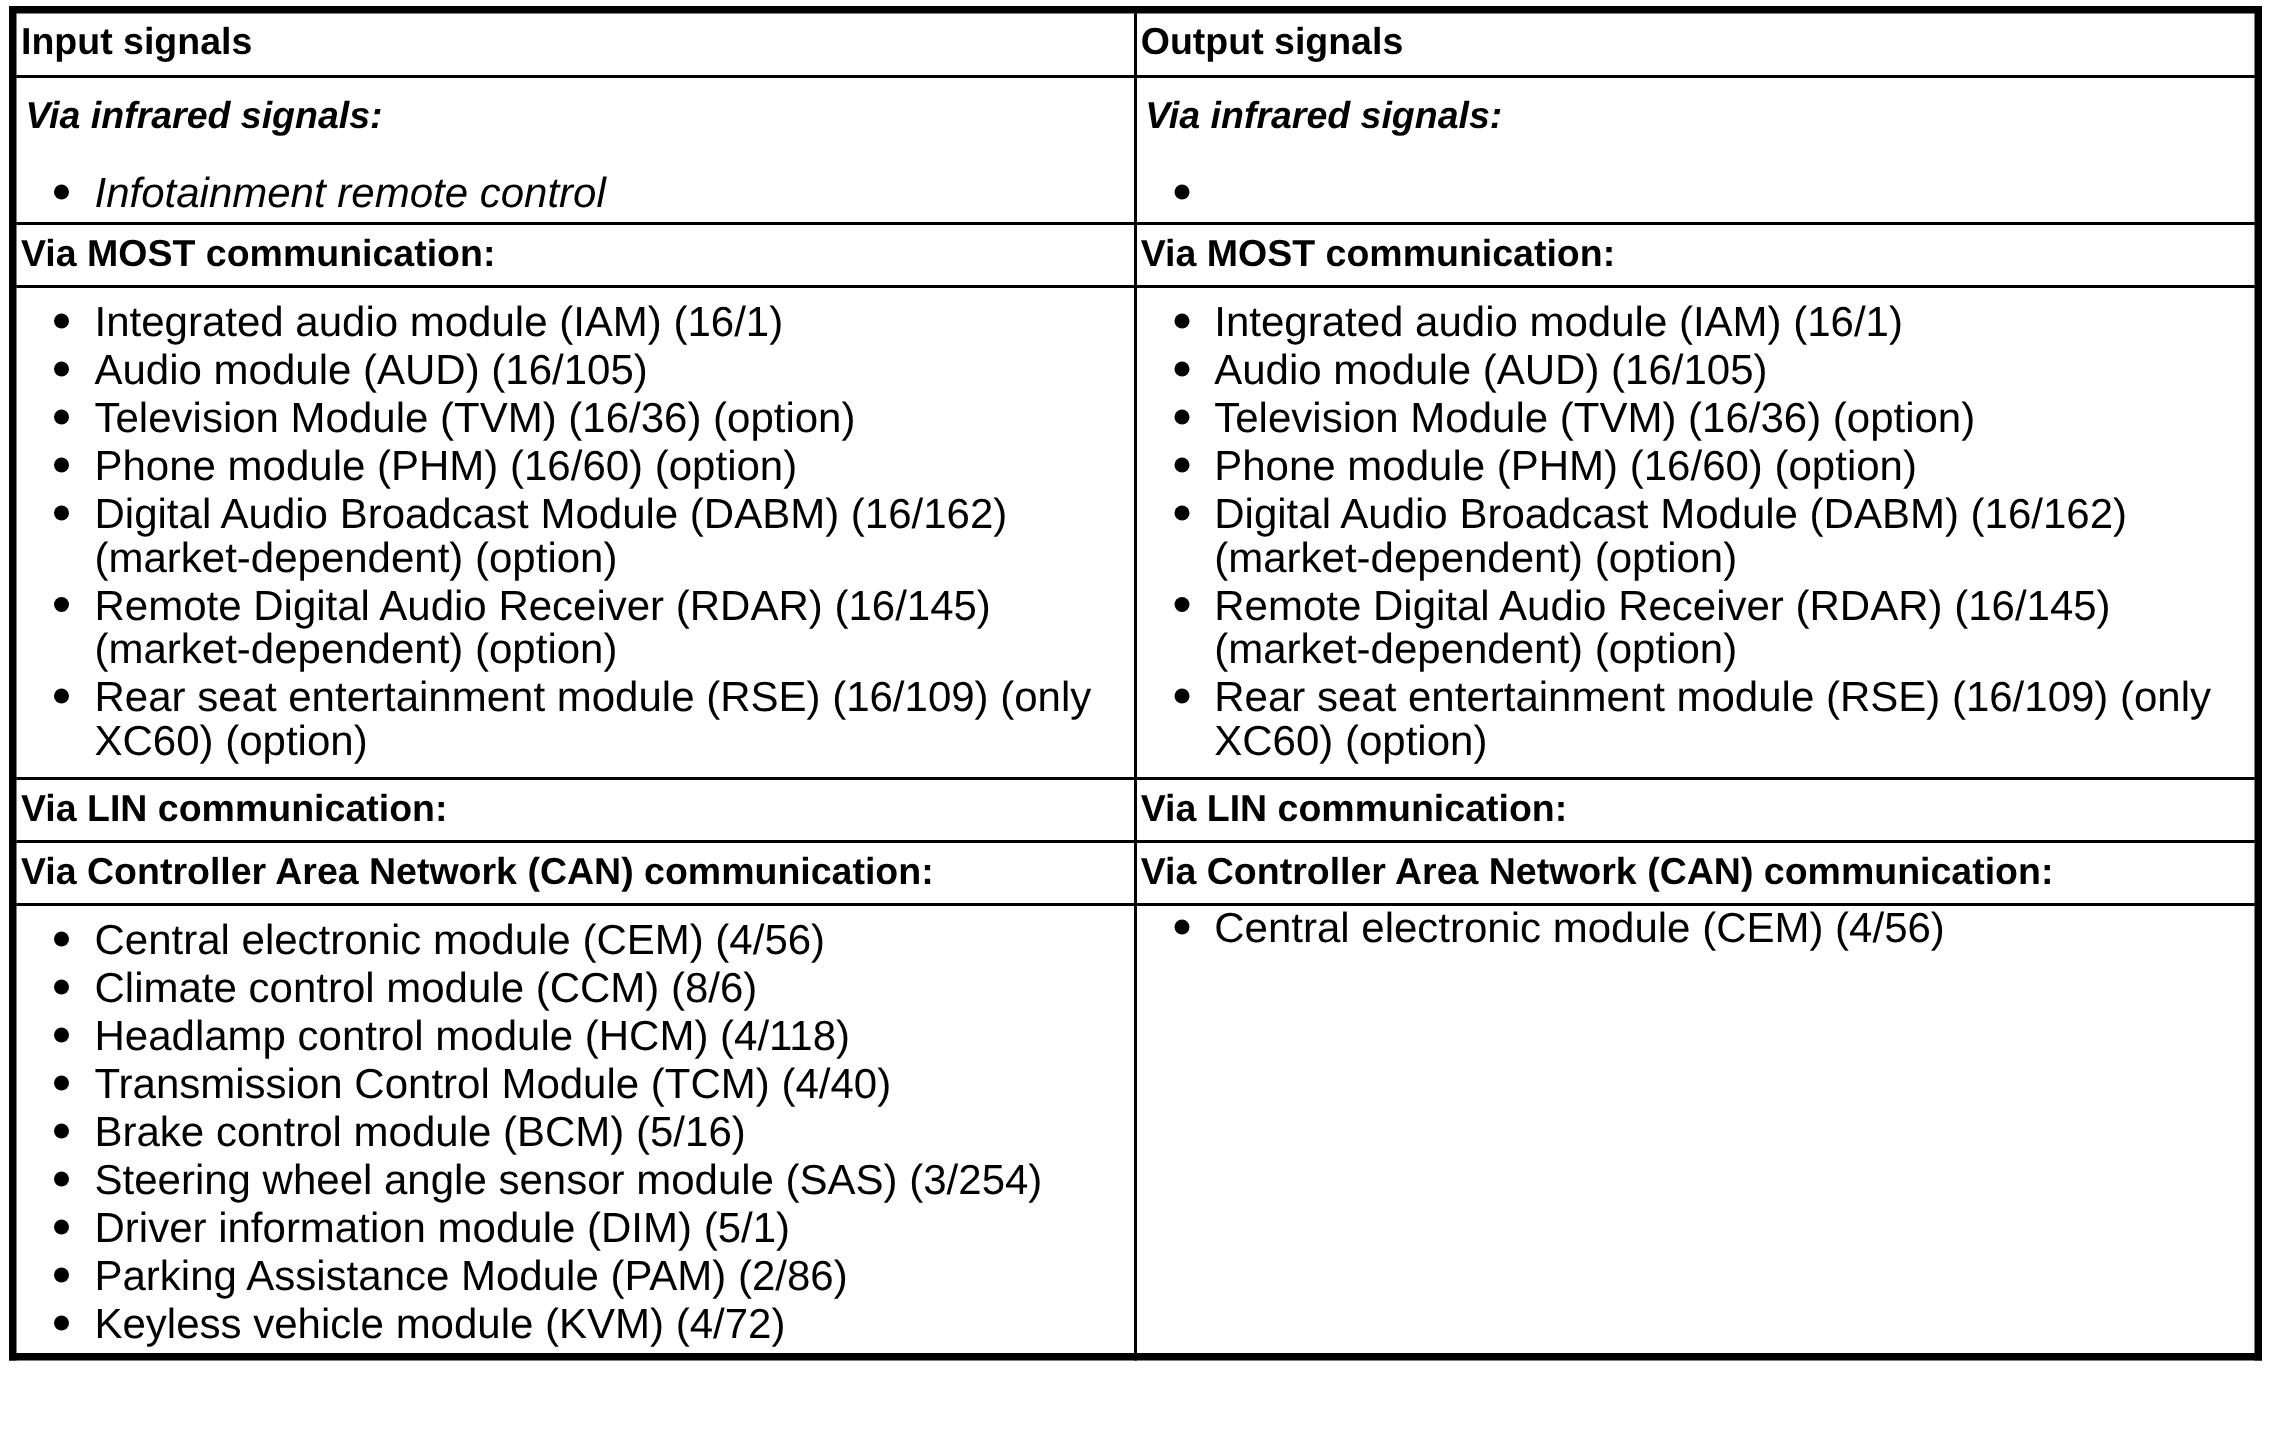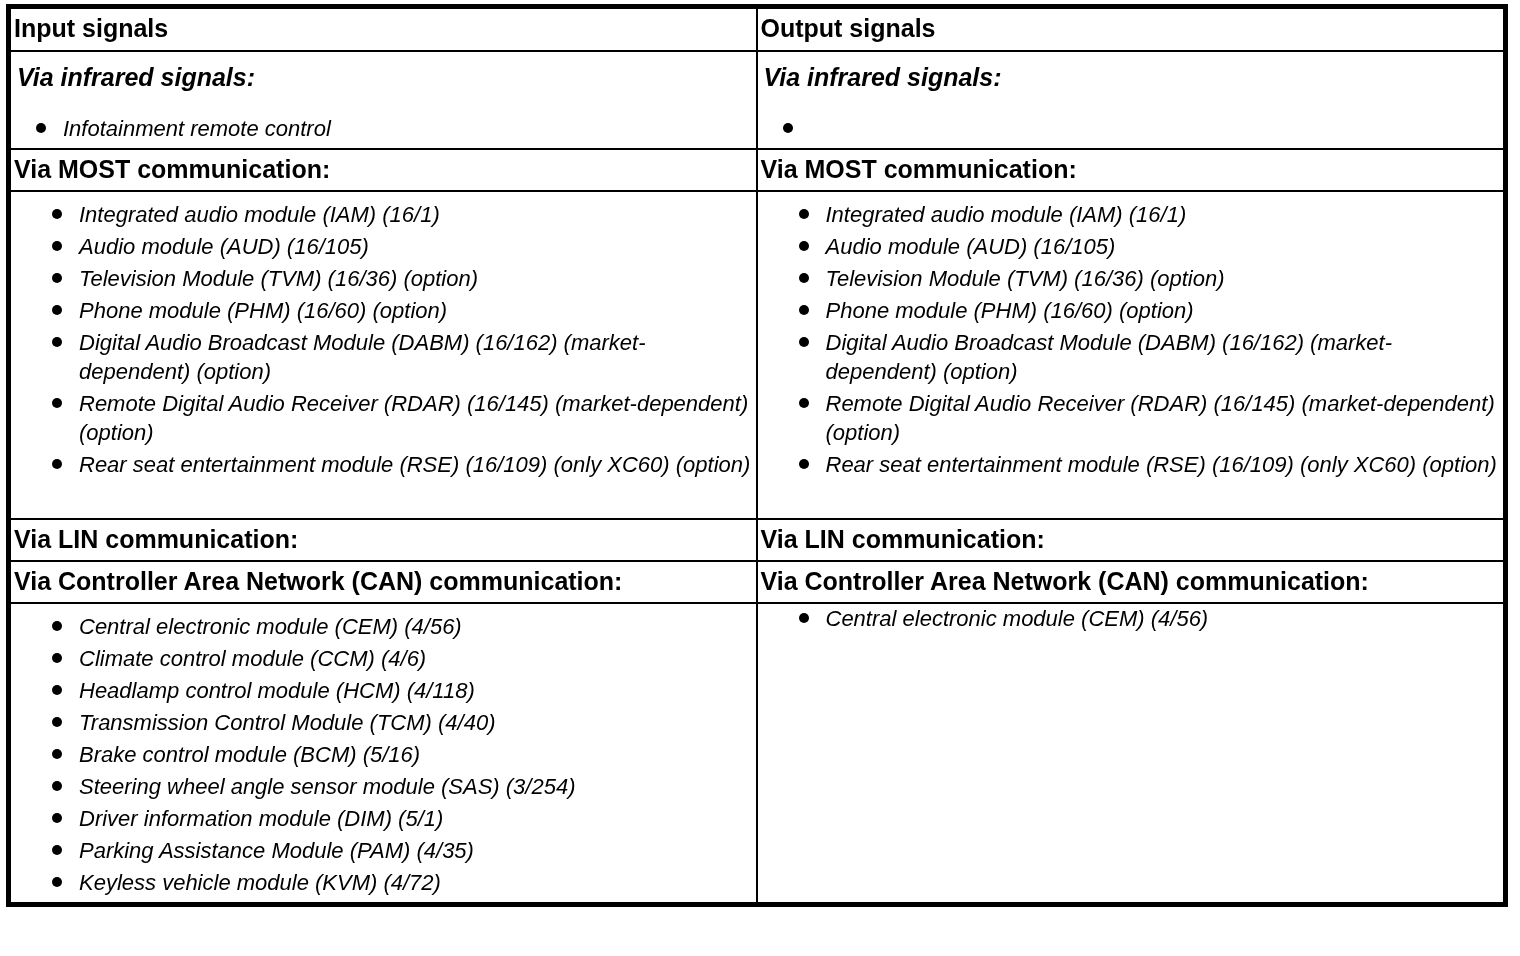--- a/index.html
+++ b/index.html
@@ -40,27 +40,27 @@
   .row-canlist  td { height: 298px; }
 
   .head-label, .sec-title {
     font-weight: bold;
     font-size: 25px;
     line-height: 29px;
     padding: 5px 4px 0 3px;
     white-space: nowrap;
   }
   .cell-pad { padding: 6px 4px 0 3px; }
-  .list-pad { padding: 8px 4px 0 19px; font-style: italic; }
+  .list-pad { padding: 8px 4px 0 3px; }
 
   ul.blist {
     list-style: none;
     margin: 0;
     padding: 0;
-    font-size: 22px;
+    font-size: 28px;
     line-height: 29px;
   }
   ul.blist.after-title { margin-top: 22px; }
   ul.blist li {
     position: relative;
     padding-left: 49px;
     min-height: 29px;
   }
   ul.blist li + li { margin-top: 3px; }
   ul.blist li::before {
@@ -170,27 +170,27 @@
         <td>
           <div class="sec-title">Via Controller Area Network (CAN) communication:</div>
         </td>
       </tr>
 
       <tr class="row-canlist">
         <td>
           <div class="list-pad">
             <ul class="blist">
               <li>Central electronic module (CEM) (4/56)</li>
-              <li>Climate control module (CCM) (4/6)</li>
+              <li>Climate control module (CCM) (8/6)</li>
               <li>Headlamp control module (HCM) (4/118)</li>
               <li>Transmission Control Module (TCM) (4/40)</li>
               <li>Brake control module (BCM) (5/16)</li>
               <li>Steering wheel angle sensor module (SAS) (3/254)</li>
               <li>Driver information module (DIM) (5/1)</li>
-              <li>Parking Assistance Module (PAM) (4/35)</li>
+              <li>Parking Assistance Module (PAM) (2/86)</li>
               <li>Keyless vehicle module (KVM) (4/72)</li>
             </ul>
           </div>
         </td>
         <td class="vmid">
           <div class="list-pad">
             <ul class="blist">
               <li>Central electronic module (CEM) (4/56)</li>
             </ul>
           </div>

